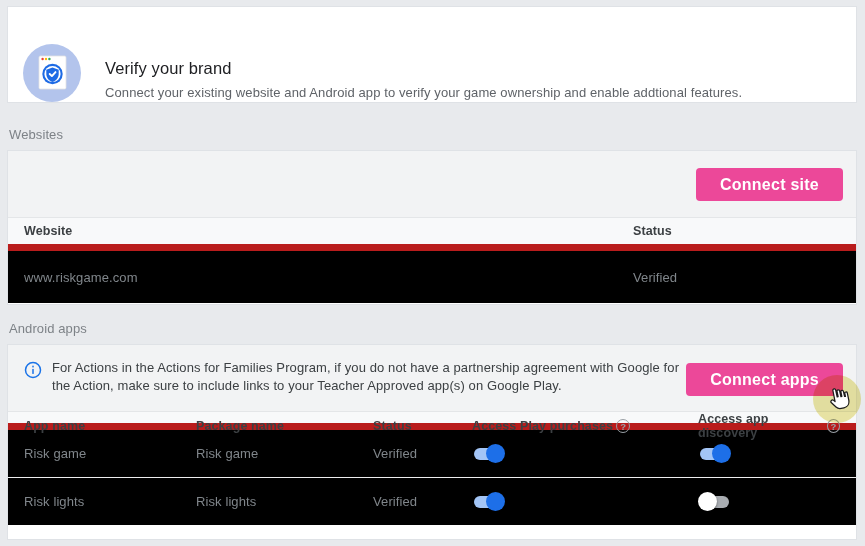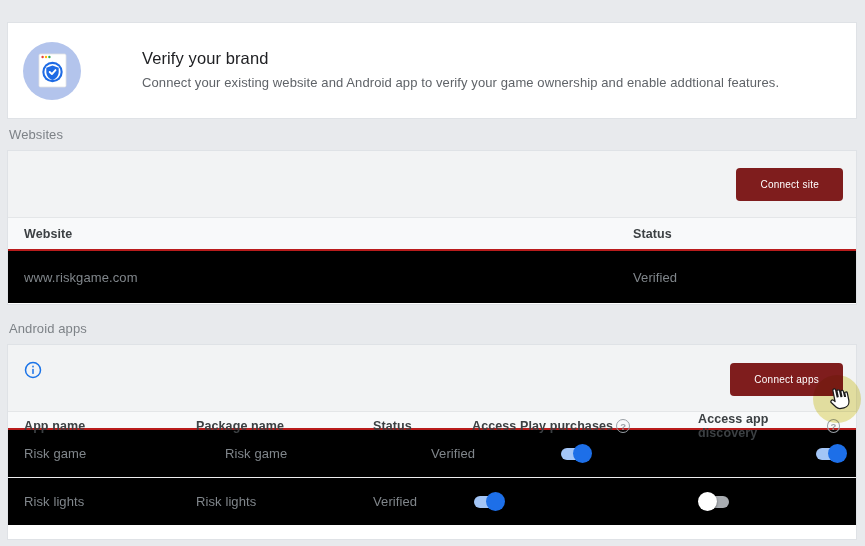--- a/index.html
+++ b/index.html
@@ -12,67 +12,67 @@
     overflow: hidden;
   }
   .card {
     position: absolute;
     left: 7px;
     width: 850px;
     background: #fff;
     border: 1px solid #dfe2e6;
   }
   
-  .card-header { top: 22px; height: 97px; display: flex; align-items: center; gap: 37px; }
+  .card-header { top: 6px; height: 97px; display: flex; align-items: flex-end; }
   .brand-badge { margin-left: 15px; width: 58px; height: 58px; flex: 0 0 auto; }
   .header-text { margin-left: 24px; padding-bottom: 2px; }
   .page-title { font-size: 16.5px; color: #202124; letter-spacing: .1px; }
   .page-desc { margin-top: 7px; font-size: 13px; color: #5f6368; letter-spacing: .1px; }
   
   .section-label {
     position: absolute; left: 9px;
     font-size: 13px; color: #7d8287; letter-spacing: .1px;
   }
   .label-websites { top: 127px; }
   .label-android { top: 321px; }
   
   .card-websites { top: 150px; height: 155px; }
   .table-toolbar { position: relative; height: 66px; background: #f2f3f4; }
   .btn-primary {
     position: absolute; right: 13px;
     height: 33px; padding: 0 24px;
-    background: #7f1d1d; color: #fff;
+    background: #ec4899; color: #fff;
     border: none; border-radius: 4px;
-    font-family: inherit; font-size: 10px; font-weight: normal; letter-spacing: .25px;
+    font-family: inherit; font-size: 16px; font-weight: bold; letter-spacing: .25px;
     cursor: pointer;
   }
   .toolbar-btn { top: 17px; }
   .grid-row { display: grid; align-items: center; padding: 0 16px; }
   .websites-grid { grid-template-columns: 609px 1fr; }
   .android-grid { grid-template-columns: 172px 177px 99px 226px 1fr; }
   .thead {
     height: 34px; background: #f8f9fa;
-    border-top: 1px solid #e4e6e8; border-bottom: 2px solid #b91c1c;
+    border-top: 1px solid #e4e6e8; border-bottom: 7px solid #b91c1c;
     font-size: 12.5px; font-weight: bold; color: #3c4043; letter-spacing: .1px;
   }
   .trow { background: #000000; font-size: 13px; color: #80868b; letter-spacing: .1px; }
   .websites-row { height: 52px; }
   
   .card-android { top: 344px; height: 196px; }
   .info-bar {
     position: relative; height: 66px; background: #f2f3f4;
     display: flex; align-items: flex-start; padding: 14px 0 0 16px;
   }
   .info-icon { flex: 0 0 auto; margin-top: 2px; }
   .info-text {
     margin-left: 10px; width: 648px;
     font-size: 13px; line-height: 18px; color: #3c4043; letter-spacing: .1px;
   }
   .android-thead { height: 19px; }
-  .android-row1 { height: 47px; gap: 29px; }
+  .android-row1 { height: 47px; }
   .android-row2 { height: 48px; border-top: 1px solid #ededee; }
   .th-with-help { display: flex; align-items: center; gap: 3px; }
   .help-icon {
     width: 14px; height: 14px; border: 1px solid #9aa0a6; border-radius: 50%;
     color: #9aa0a6; font-size: 9.5px; font-weight: bold;
     display: inline-flex; align-items: center; justify-content: center;
     cursor: pointer;
   }
   
   .toggle { position: relative; width: 33px; height: 20px; cursor: pointer; }
@@ -129,20 +129,21 @@
 
 <div class="section-label label-android">Android apps</div>
 
 <div class="card card-android">
   <div class="info-bar">
     <svg class="info-icon" width="18" height="18" viewBox="0 0 18 18">
       <circle cx="9" cy="9" r="7.5" fill="none" stroke="#1a73e8" stroke-width="1.5"></circle>
       <rect x="8.25" y="7.9" width="1.5" height="5" fill="#1a73e8"></rect>
       <rect x="8.25" y="4.7" width="1.5" height="1.7" fill="#1a73e8"></rect>
     </svg>
+    <div class="info-text">For Actions in the Actions for Families Program, if you do not have a partnership agreement with Google for the Action, make sure to include links to your Teacher Approved app(s) on Google Play.</div>
     <button class="btn-primary" style="top:18px;">Connect apps</button>
   </div>
 
   <div class="grid-row android-grid thead android-thead">
     <div>App name</div>
     <div>Package name</div>
     <div>Status</div>
     <div class="th-with-help">
       <span>Access Play purchases</span>
       <span class="help-icon">?</span>

